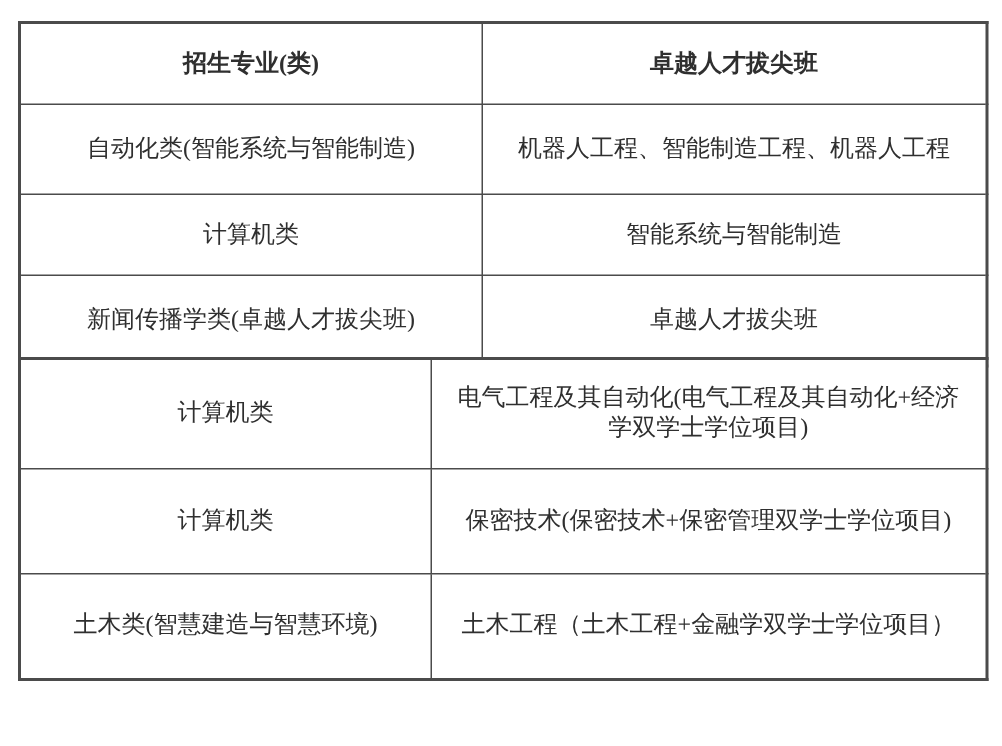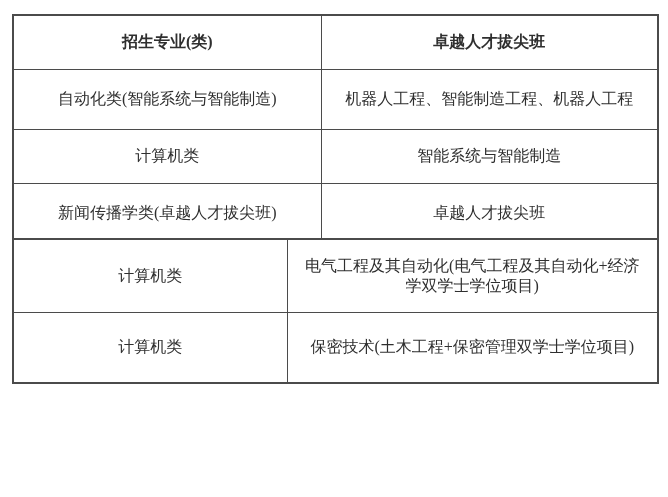--- a/index.html
+++ b/index.html
@@ -80,16 +80,20 @@
     <col style="width:274px">
     <col style="width:371px">
   </colgroup>
   <tbody>
     <tr style="height:70px;">
       <td>计算机类</td>
       <td>电气工程及其自动化(电气工程及其自动化+经济学双学士学位项目)</td>
     </tr>
     <tr style="height:70px;">
       <td>计算机类</td>
-      <td>保密技术(土木工程+保密管理双学士学位项目)</td>
+      <td>保密技术(保密技术+保密管理双学士学位项目)</td>
+    </tr>
+    <tr style="height:70px;">
+      <td>土木类(智慧建造与智慧环境)</td>
+      <td>土木工程（土木工程+金融学双学士学位项目）</td>
     </tr>
   </tbody>
 </table>
 
 </body></html>

